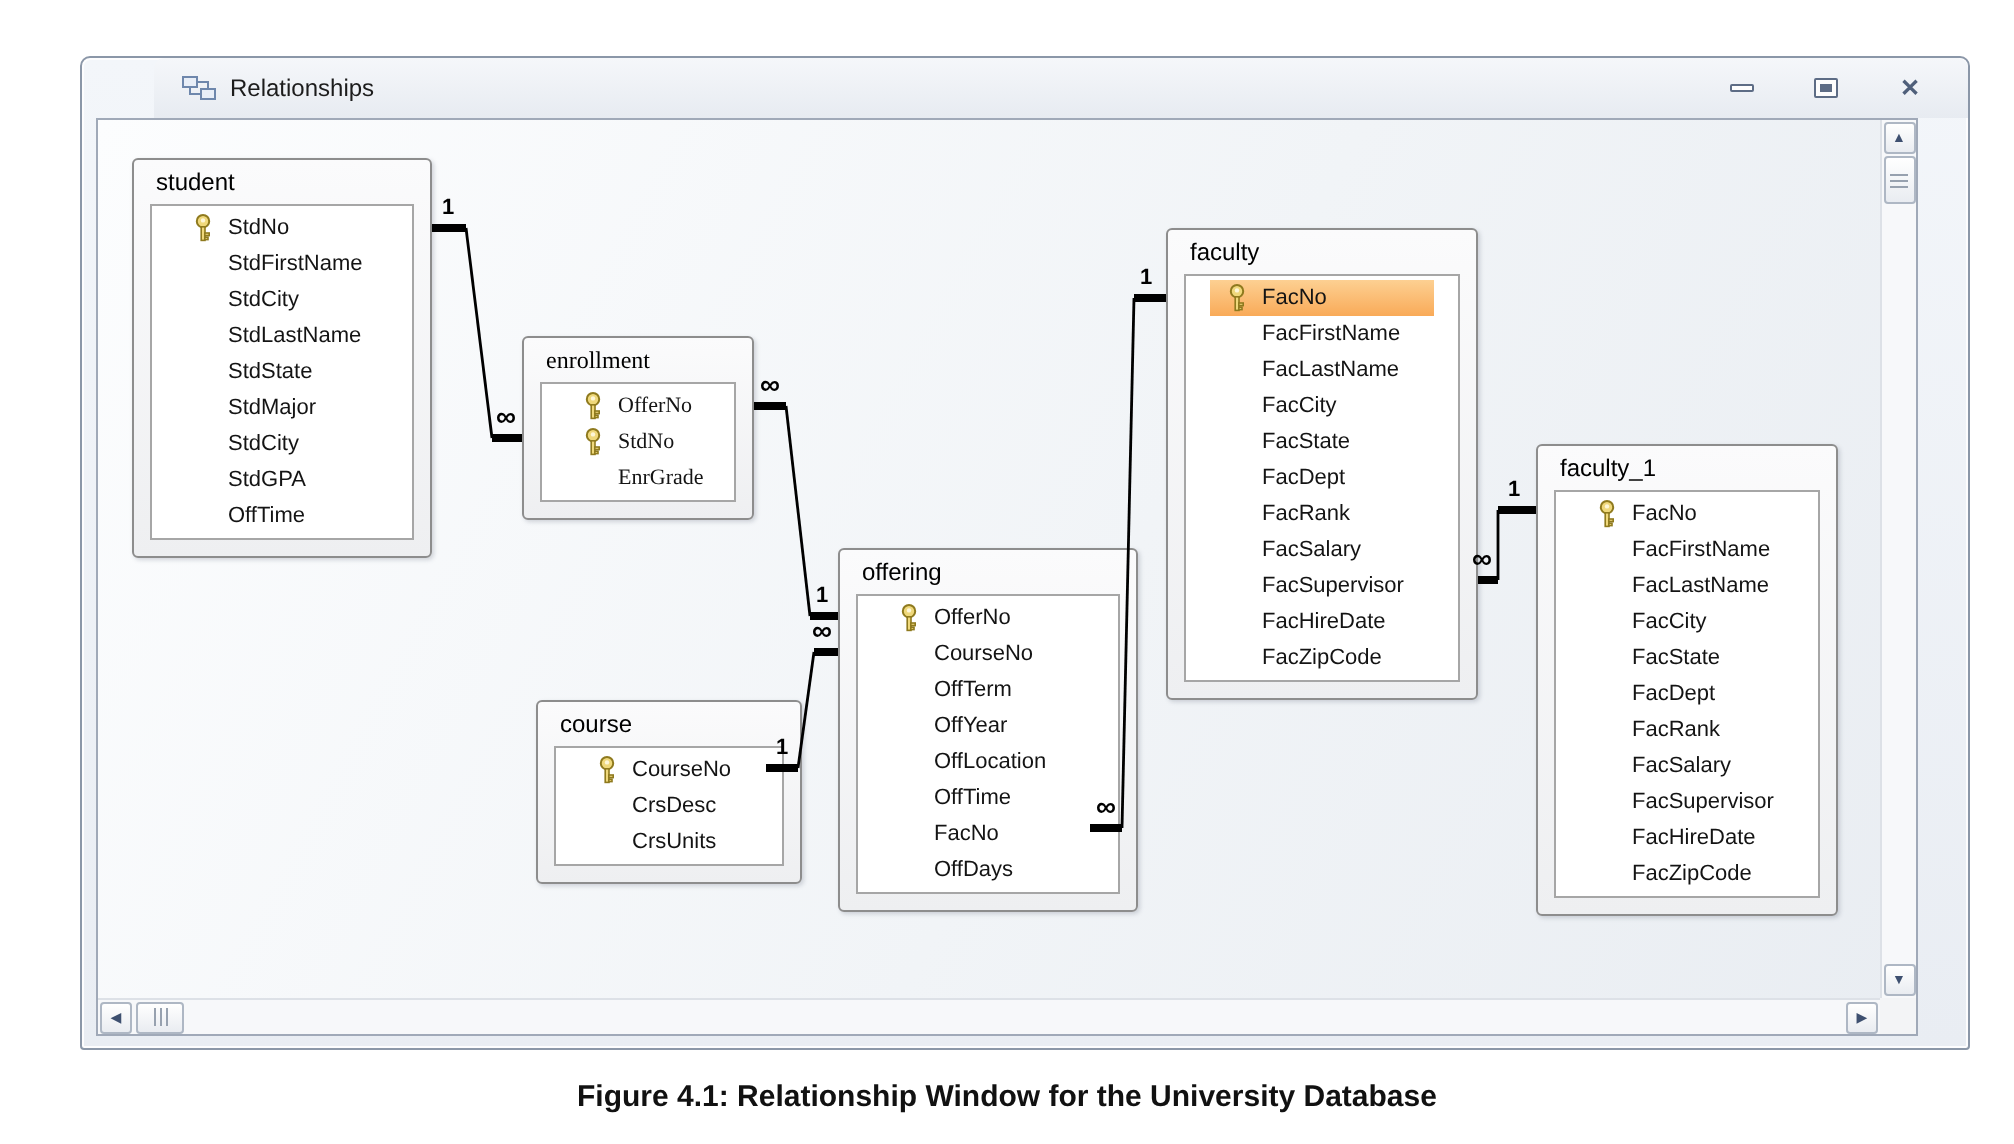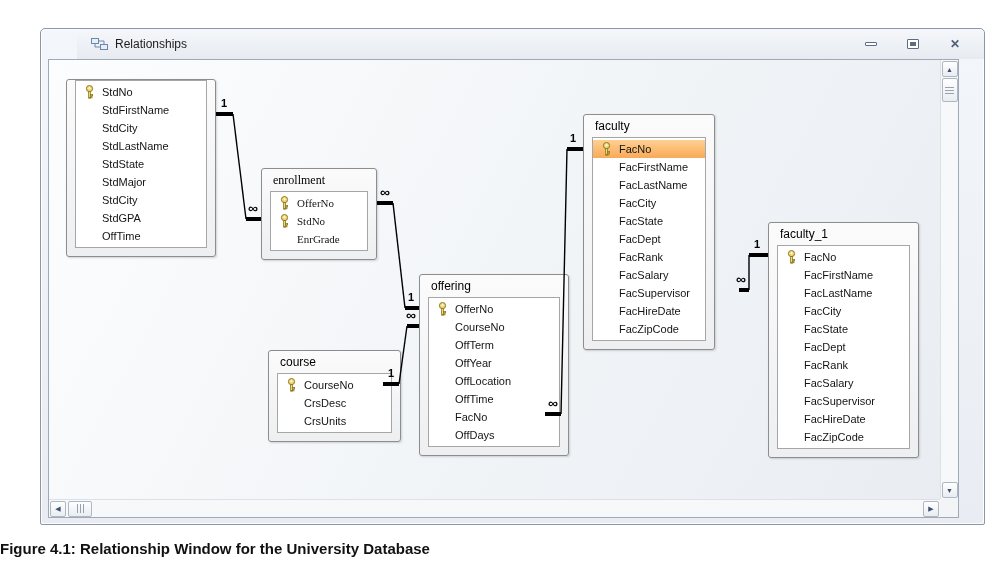--- a/index.html
+++ b/index.html
@@ -25,21 +25,21 @@
   
   .canvas { position:absolute; left:7px; top:30px; width:911px; height:459px;
             border:1px solid #a0a9b8; background:linear-gradient(118deg,#fcfdfe 0%,#f1f4f7 55%,#e9edf2 100%); }
   #tables-layer { position:absolute; left:0; top:0; right:18px; bottom:18px; overflow:hidden; }
   #lines-layer { position:absolute; left:0; top:0; width:891px; height:439px; pointer-events:none; z-index:6; }
 
   
   .tbl { position:absolute; background:linear-gradient(#fbfbfc,#eeeff1); border:1px solid #8d8d8d;
          border-radius:3px; box-shadow:1px 1px 2px rgba(90,100,120,.25); z-index:3; }
   .tbl-header { height:22px; padding:4px 0 0 11px; font-size:12px; color:#000; }
-  .tbl-list { margin:0 8px 8px 8px; background:#ffffff; border:1px solid #a6a6a6; padding:2px 0; }
+  .tbl-list { margin:0 8px 8px 8px; background:#ffffff; border:1px solid #a6a6a6; padding:2px 12px; }
   .frow { height:18px; display:flex; align-items:center; font-size:11px; color:#141414; white-space:nowrap; }
   .frow .keycell { width:26px; display:flex; justify-content:center; align-items:center; flex:none; }
   .frow.selected { background:linear-gradient(#fdd092,#f9aa58); }
   .fname { padding-right:6px; }
 
   
   .vscroll { position:absolute; top:0; right:0; bottom:18px; width:18px; background:#f7f8fa; border-left:1px solid #dde1e7; z-index:8; }
   .hscroll { position:absolute; left:0; bottom:0; right:18px; height:18px; background:#f7f8fa; border-top:1px solid #dde1e7; z-index:8; display:flex; align-items:center; }
   .scroll-corner { position:absolute; right:0; bottom:0; width:18px; height:18px; background:#f3f4f6; z-index:8; }
   .sbtn { width:16px; height:16px; border:1px solid #aeb7c4; border-radius:2px; background:linear-gradient(#ffffff,#e9ecf1);
@@ -49,21 +49,21 @@
   .sthumb-v { width:16px; height:24px; margin:1px auto; border:1px solid #aeb7c4; border-radius:2px;
               background:linear-gradient(#ffffff,#e9ecf1); display:flex; align-items:center; justify-content:center; }
   .sthumb-h { width:24px; height:16px; margin:0 1px; flex:none; border:1px solid #aeb7c4; border-radius:2px;
               background:linear-gradient(#ffffff,#e9ecf1); display:flex; align-items:center; justify-content:center; }
   .grip-v { width:9px; height:7px; background:repeating-linear-gradient(#97a1af 0 1px, transparent 1px 3px); }
   .grip-h { width:7px; height:9px; background:repeating-linear-gradient(90deg,#97a1af 0 1px, transparent 1px 3px); }
   .sbtn-down { position:absolute; bottom:1px; left:0; }
   .sbtn-right { margin-left:auto !important; }
 
   
-  .caption { position:absolute; left:0; top:540px; width:1007px; text-align:left;
+  .caption { position:absolute; left:0; top:540px; width:1007px; text-align:center;
              font-size:15px; font-weight:bold; color:#111; }
 
   
   .rel-thin { stroke:#000; stroke-width:1.4; fill:none; }
   .rel-thick { stroke:#000; stroke-width:4; fill:none; }
   .card-label { font-family:"Liberation Sans",sans-serif; font-weight:bold; fill:#000; text-anchor:middle; }
 </style>
 </head>
 <body>
 
@@ -88,20 +88,21 @@
           </span>
         <span class="ctrl">
             <span class="close-glyph">✕</span>
           </span>
       </span>
     </div>
 
     <div class="canvas">
       <div id="tables-layer">
           <div class="tbl" style="left: 17px; top: 19px; width: 150px;">
+            <div class="tbl-header">student</div>
             <div class="tbl-list">
               <div class="frow">
                 <span class="keycell">
                   <svg width="11" height="14" viewBox="0 0 11 14">
                     <circle cx="5.5" cy="3.6" r="3.1" fill="#efd87b" stroke="#8f7a1e" stroke-width="1"></circle>
                     <circle cx="5.5" cy="3.2" r="1.1" fill="#fdf6d8"></circle>
                     <rect x="4.6" y="6.4" width="1.9" height="6.8" fill="#efd87b" stroke="#8f7a1e" stroke-width="0.8"></rect>
                     <rect x="6.4" y="9.5" width="2.2" height="1.3" fill="#efd87b" stroke="#8f7a1e" stroke-width="0.8"></rect>
                     <rect x="6.4" y="11.6" width="1.6" height="1.2" fill="#efd87b" stroke="#8f7a1e" stroke-width="0.8"></rect>
                   </svg>
@@ -238,21 +239,21 @@
               <div class="frow">
                 <span class="keycell"></span>
                 <span class="fname">FacNo</span>
               </div>
               <div class="frow">
                 <span class="keycell"></span>
                 <span class="fname">OffDays</span>
               </div>
             </div>
           </div>
-          <div class="tbl" style="left: 534px; top: 54px; width: 132px;">
+          <div class="tbl" style="left: 534px; top: 54px; width: 156px;">
             <div class="tbl-header">faculty</div>
             <div class="tbl-list">
               <div class="frow selected">
                 <span class="keycell">
                   <svg width="11" height="14" viewBox="0 0 11 14">
                     <circle cx="5.5" cy="3.6" r="3.1" fill="#efd87b" stroke="#8f7a1e" stroke-width="1"></circle>
                     <circle cx="5.5" cy="3.2" r="1.1" fill="#fdf6d8"></circle>
                     <rect x="4.6" y="6.4" width="1.9" height="6.8" fill="#efd87b" stroke="#8f7a1e" stroke-width="0.8"></rect>
                     <rect x="6.4" y="9.5" width="2.2" height="1.3" fill="#efd87b" stroke="#8f7a1e" stroke-width="0.8"></rect>
                     <rect x="6.4" y="11.6" width="1.6" height="1.2" fill="#efd87b" stroke="#8f7a1e" stroke-width="0.8"></rect>

